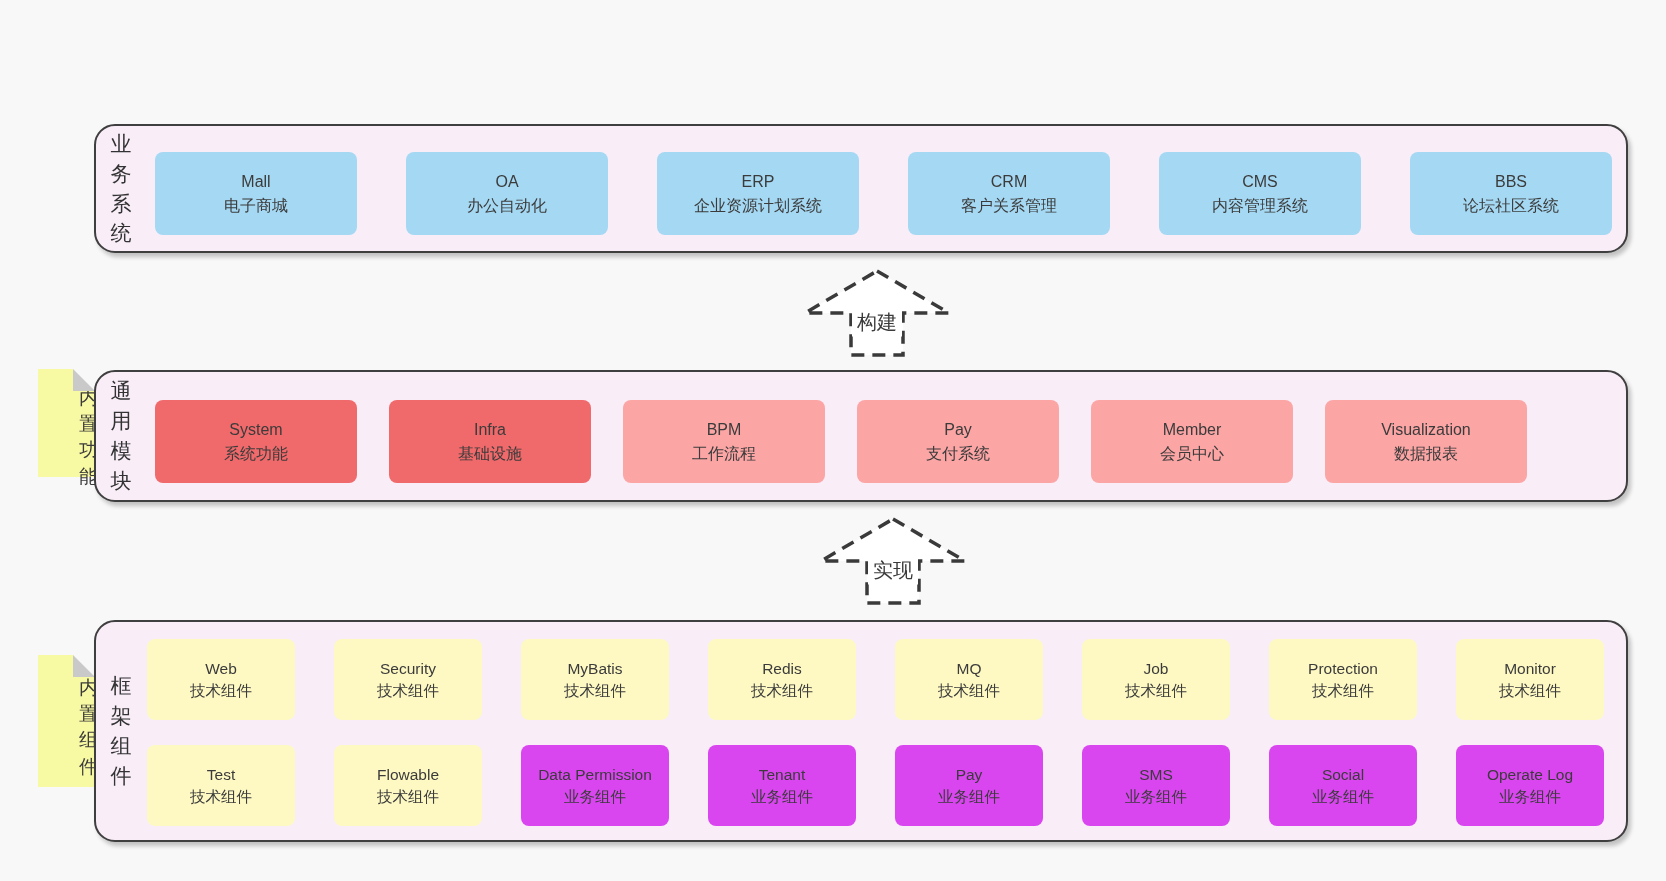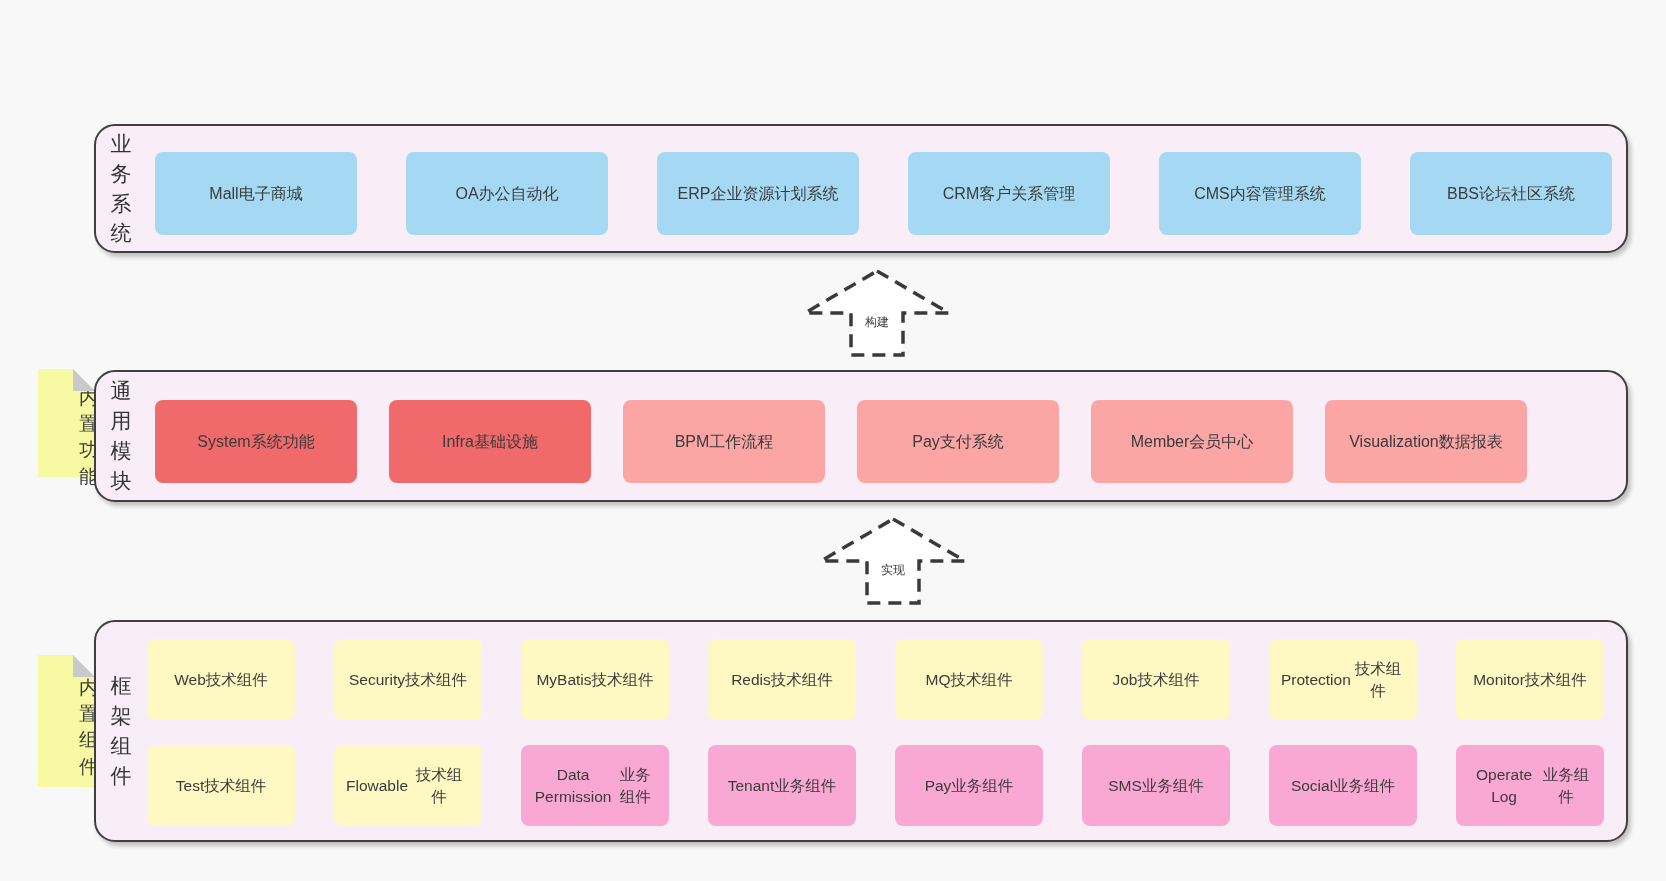--- a/index.html
+++ b/index.html
@@ -31,31 +31,31 @@
   
   .boxrow{position:absolute;display:flex;}
   .row-six{left:59px;gap:49px;}
   .layer-business .row-six{top:26px;}
   .layer-modules  .row-six{top:28px;gap:32px;}
   .row-eight{left:51px;gap:39px;}
   .row-eight.r1{top:17px;}
   .row-eight.r2{top:123px;}
 
   .box{
-    border-radius:8px;display:flex;flex-direction:row;
+    border-radius:8px;display:flex;flex-direction:column;
     align-items:center;justify-content:center;text-align:center;
   }
   .box-six{width:202px;height:83px;font-size:16px;line-height:1.5;}
   .box-eight{width:148px;height:81px;font-size:15.5px;line-height:1.42;padding:0 12px;}
 
   .tone-blue{background:#a5d8f3;}
   .tone-red{background:#f0696b;}
   .tone-pink{background:#fca5a5;}
   .tone-green{background:#fef9c3;}
-  .tone-lightgreen{background:#f9a8d4;}
+  .tone-lightgreen{background:#d946ef;}
 
   
   .sticky{
     position:absolute;left:38px;width:57px;background:#f8f9a3;z-index:1;
     display:flex;justify-content:center;align-items:flex-start;
     font-size:19px;line-height:1.38;color:#3b3b3b;padding-left:44px;
   }
   .sticky::before{
     content:"";position:absolute;top:0;right:0;
     border-style:solid;border-width:0 22px 22px 0;
@@ -64,21 +64,21 @@
   .sticky-modules{top:369px;height:108px;padding-top:16px;}
   .sticky-framework{top:655px;height:132px;padding-top:20px;}
 
   
   .arrow{position:absolute;width:150px;height:90px;z-index:1;}
   .arrow-build{left:802px;top:268px;}
   .arrow-implement{left:818px;top:516px;}
   .arrow svg{display:block;width:150px;height:90px;}
   .arrow-label{
     position:absolute;left:50%;top:54px;transform:translate(-50%,-50%);
-    background:#ffffff;padding:1px 5px;font-size:12px;color:#3b3b3b;white-space:nowrap;
+    background:#ffffff;padding:1px 5px;font-size:20px;color:#3b3b3b;white-space:nowrap;
   }
 </style>
 </head>
 <body>
 
 <div class="canvas">
 
   <div class="sticky sticky-modules">
     <div class="vtext">内置功能</div>
   </div>

